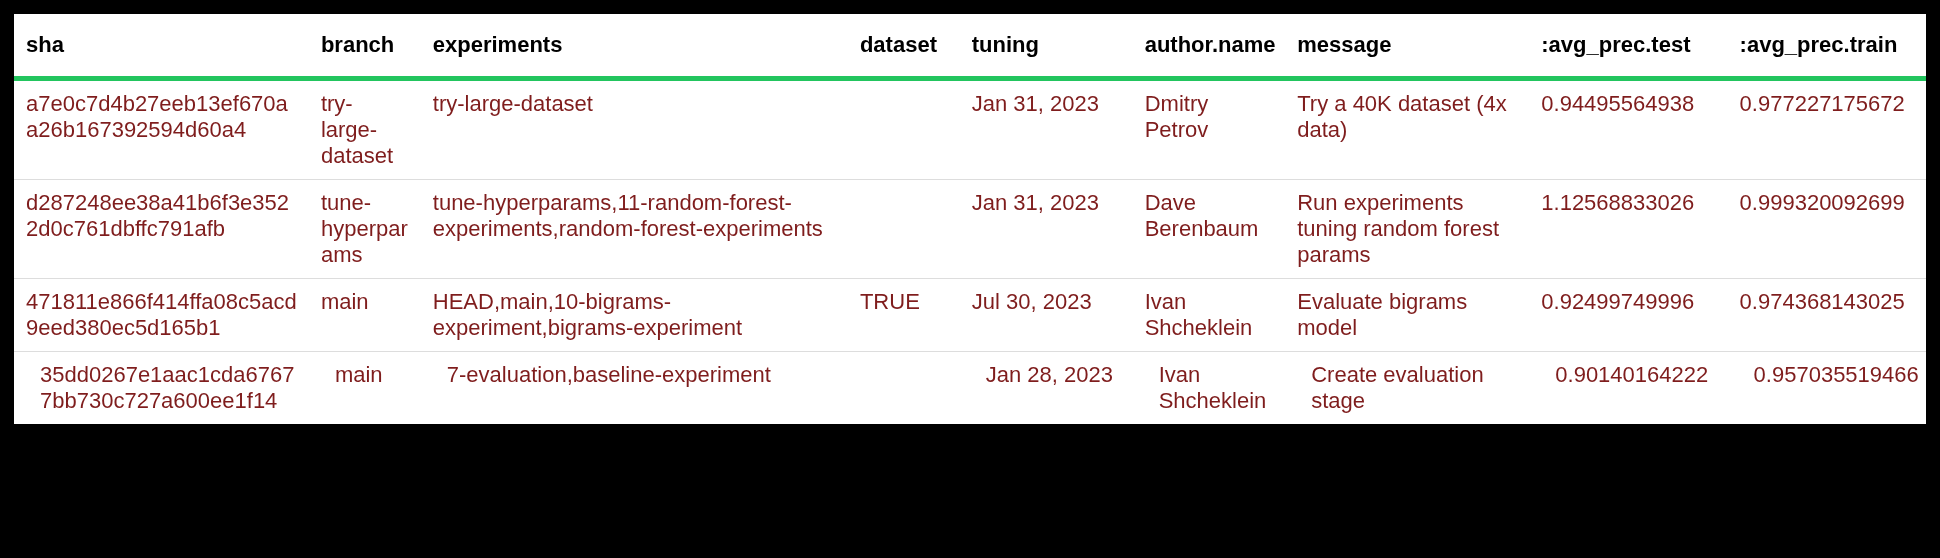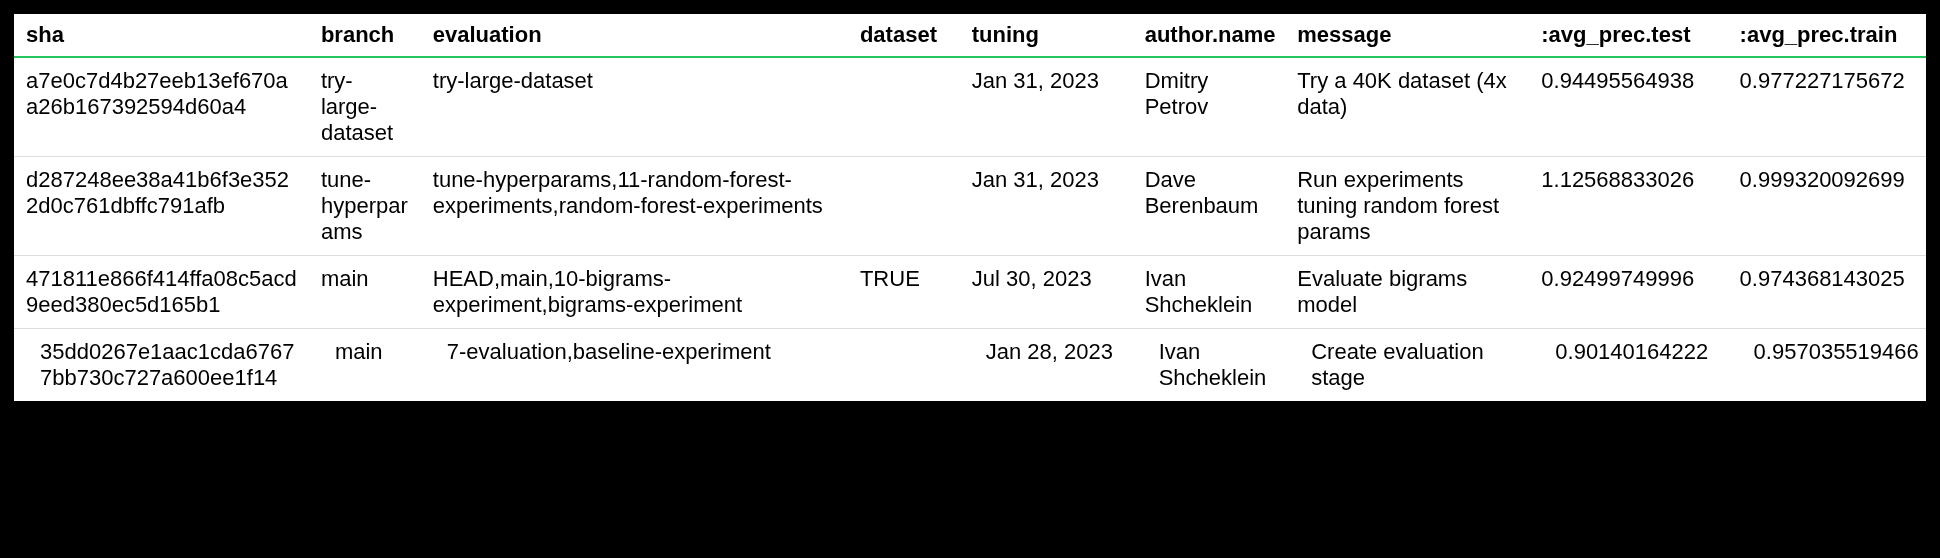--- a/index.html
+++ b/index.html
@@ -19,28 +19,28 @@
     table {
       width: 100%;
       border-collapse: collapse;
       table-layout: fixed;
     }
     thead th {
       text-align: left;
       font-weight: 700;
       font-size: 22px;
       color: #000;
-      padding: 8px 12px;
-      border-bottom: 2px solid #22c55e;
+      padding: 18px 12px;
+      border-bottom: 5px solid #22c55e;
       white-space: nowrap;
       overflow: hidden;
     }
     tbody td {
       font-size: 22px;
-      color: #000000;
+      color: #7f1d1d;
       padding: 10px 12px;
       vertical-align: top;
       border-bottom: 1px solid #ddd;
       word-wrap: break-word;
       overflow-wrap: break-word;
       margin-left: 42px;
     }
     tbody tr:last-child td {
       border-bottom: none;
       padding-left: 26px;
@@ -78,21 +78,21 @@
       <col class="col-created">
       <col class="col-author">
       <col class="col-message">
       <col class="col-avgprec-test">
       <col class="col-avgprec-train">
     </colgroup>
     <thead>
       <tr>
         <th>sha</th>
         <th>branch</th>
-        <th>evaluation</th>
+        <th>experiments</th>
         <th>dataset</th>
         <th>tuning</th>
         <th>author.name</th>
         <th>message</th>
         <th>:avg_prec.test</th>
         <th>:avg_prec.train</th>
       </tr>
     </thead>
     <tbody id="table-body">
     <tr>

